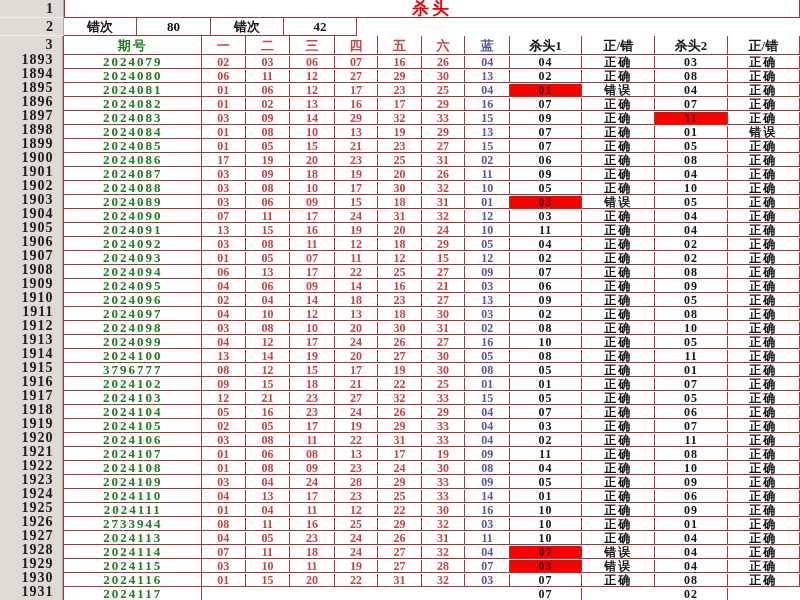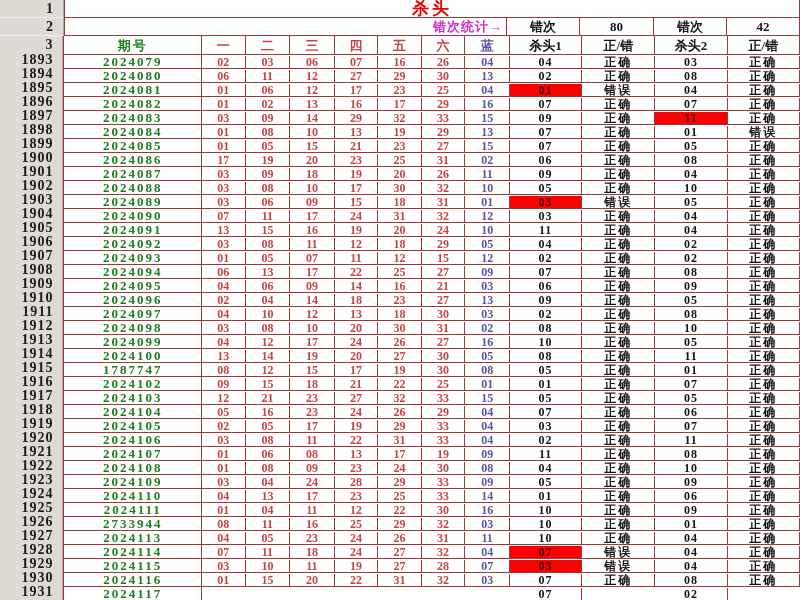--- a/index.html
+++ b/index.html
@@ -45,23 +45,20 @@
 
   <div class="row r1">
     <div class="rowhdr">1</div>
     <div class="cell span-title tbl-left">
       <span class="title-text">杀头</span>
     </div>
   </div>
 
   <div class="row r2">
     <div class="rowhdr">2</div>
-    <div class="cell span-stats tbl-left">
-      <span class="magenta">错次统计→</span>
-    </div>
     <div class="cell c9 hdr">错次</div>
     <div class="cell c10 hdr">80</div>
     <div class="cell c11 hdr">错次</div>
     <div class="cell c12 hdr">42</div>
   </div>
 
   <div class="row r3">
     <div class="rowhdr">3</div>
     <div class="cell c1 hdr-green tbl-left">期号</div>
     <div class="cell c2 hdr-red">一</div>
@@ -403,21 +400,21 @@
         <div class="cell c6 num">27</div>
         <div class="cell c7 num">30</div>
         <div class="cell c8 bluev">05</div>
         <div class="cell c9 kill">08</div>
         <div class="cell c10 res">正确</div>
         <div class="cell c11 kill">11</div>
         <div class="cell c12 res">正确</div>
       </div>
       <div class="row dr">
         <div class="rowhdr">1915</div>
-        <div class="cell c1 period tbl-left">1787747</div>
+        <div class="cell c1 period tbl-left">3796777</div>
         <div class="cell c2 num">08</div>
         <div class="cell c3 num">12</div>
         <div class="cell c4 num">15</div>
         <div class="cell c5 num">17</div>
         <div class="cell c6 num">19</div>
         <div class="cell c7 num">30</div>
         <div class="cell c8 bluev">08</div>
         <div class="cell c9 kill">05</div>
         <div class="cell c10 res">正确</div>
         <div class="cell c11 kill">01</div>

